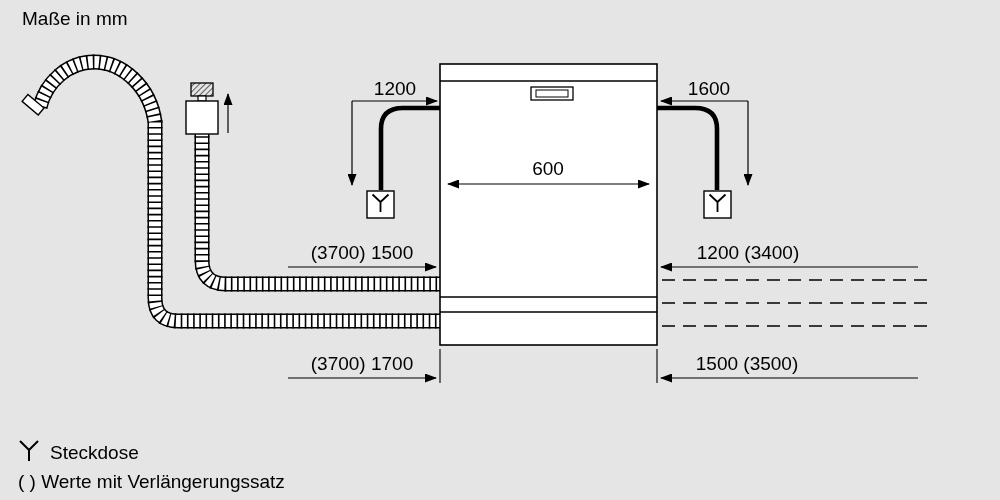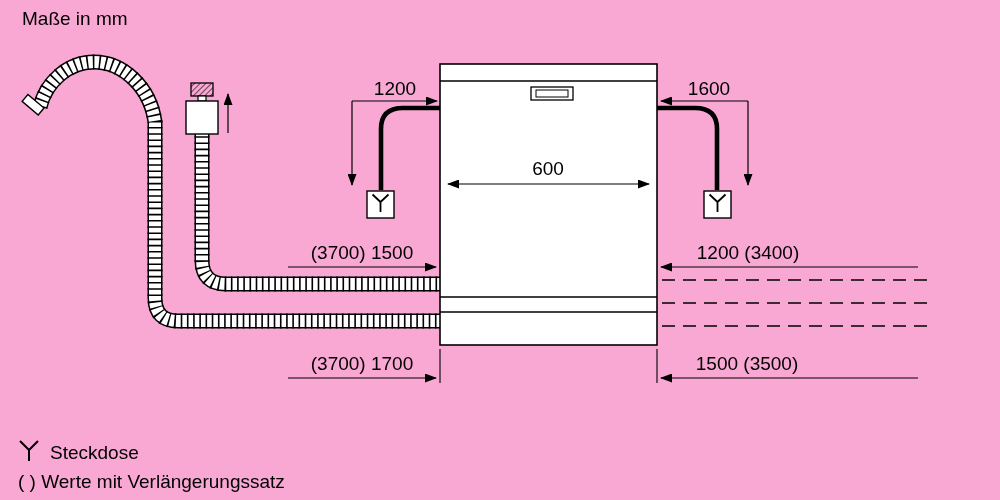--- a/index.html
+++ b/index.html
@@ -1,16 +1,16 @@
 <!DOCTYPE html>
 <html><head>
 <meta charset="utf-8">
 <style>
   html,body{margin:0;padding:0;background:#ffffff;}
-  .stage{position:relative;width:1000px;height:500px;background:#f9a8d4;overflow:hidden;}
+  .stage{position:relative;width:1000px;height:500px;background:#e5e5e5;overflow:hidden;}
   svg text{font-family:"Liberation Sans", sans-serif;font-size:19px;fill:#000;}
   .mid{text-anchor:middle;}
 </style>
 </head>
 <body>
 
 <div class="stage">
 <svg width="1000" height="500" viewBox="0 0 1000 500">
   <defs>
     <marker id="arr" viewBox="0 0 12 9" refX="11" refY="4.5" markerWidth="12" markerHeight="9" markerUnits="userSpaceOnUse" orient="auto-start-reverse">

